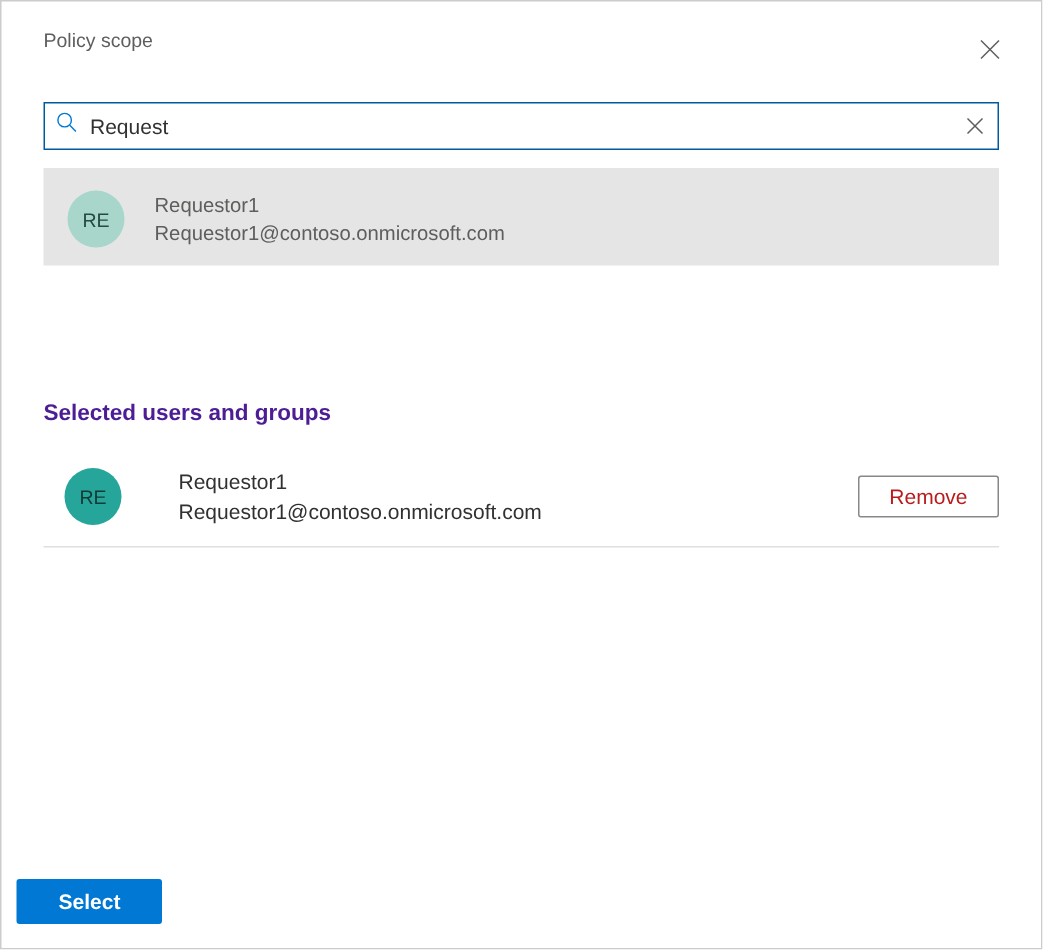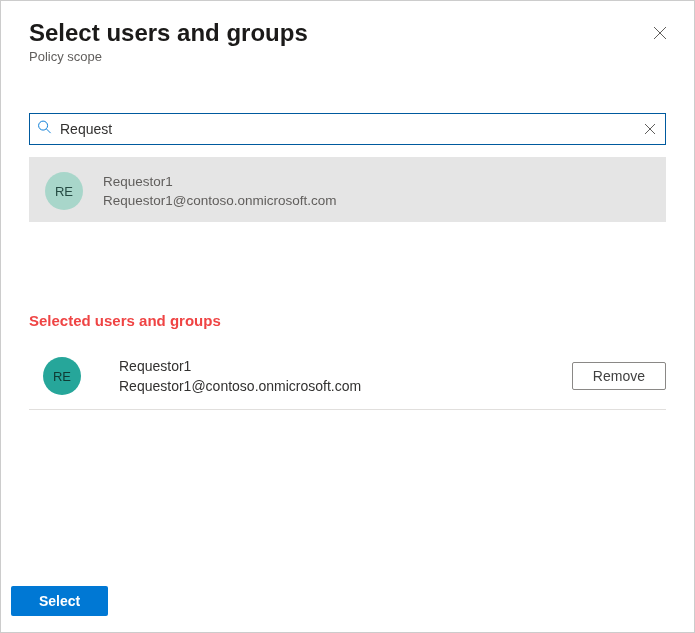--- a/index.html
+++ b/index.html
@@ -44,21 +44,21 @@
       align-items: center;
       justify-content: center;
     }
     .body {
       flex: 1;
       padding: 0 28px;
       overflow: auto;
     }
     .search-wrap {
       position: relative;
-      margin-top: 35px;
+      margin-top: 20px;
     }
     .search-input {
       width: 100%;
       height: 32px;
       border: 1px solid #005a9e;
       padding: 0 30px 0 30px;
       font-size: 14px;
       font-family: inherit;
       color: #323130;
       outline: none;
@@ -114,21 +114,21 @@
       gap: 4px;
     }
     .result-text .line {
       font-size: 13.5px;
       color: #605e5c;
     }
     .section-title {
       font-size: 15px;
       font-weight: 700;
       margin: 90px 0 18px 0;
-      color: #ef4444;
+      color: #4c1d95;
     }
     .selected-row {
       display: flex;
       align-items: center;
       padding: 10px 0 14px 14px;
       border-bottom: 1px solid #e1dfdd;
     }
     .selected-text {
       display: flex;
       flex-direction: column;
@@ -144,21 +144,21 @@
       font-size: 14px;
       color: #323130;
     }
     .remove-btn {
       border: 1px solid #8a8886;
       background: #fff;
       padding: 5px 20px;
       font-size: 14px;
       font-family: inherit;
       cursor: pointer;
-      color: #404040;
+      color: #b91c1c;
       border-radius: 2px;
     }
     .footer {
       padding: 16px 10px;
     }
     .primary-btn {
       background: #0078d4;
       color: #fff;
       border: none;
       padding: 7px 28px;
@@ -168,21 +168,20 @@
       cursor: pointer;
       border-radius: 2px;
     }
   </style>
 </head>
 <body>
 
 <div class="panel">
 
   <div class="header">
-    <h1 class="title">Select users and groups</h1>
     <div class="subtitle">Policy scope</div>
     <div class="close-btn">
       <svg width="14" height="14" viewBox="0 0 14 14">
           <path d="M1 1 L13 13 M13 1 L1 13" stroke="#605e5c" stroke-width="1" fill="none"></path>
         </svg>
     </div>
   </div>
 
   <div class="body">
 

